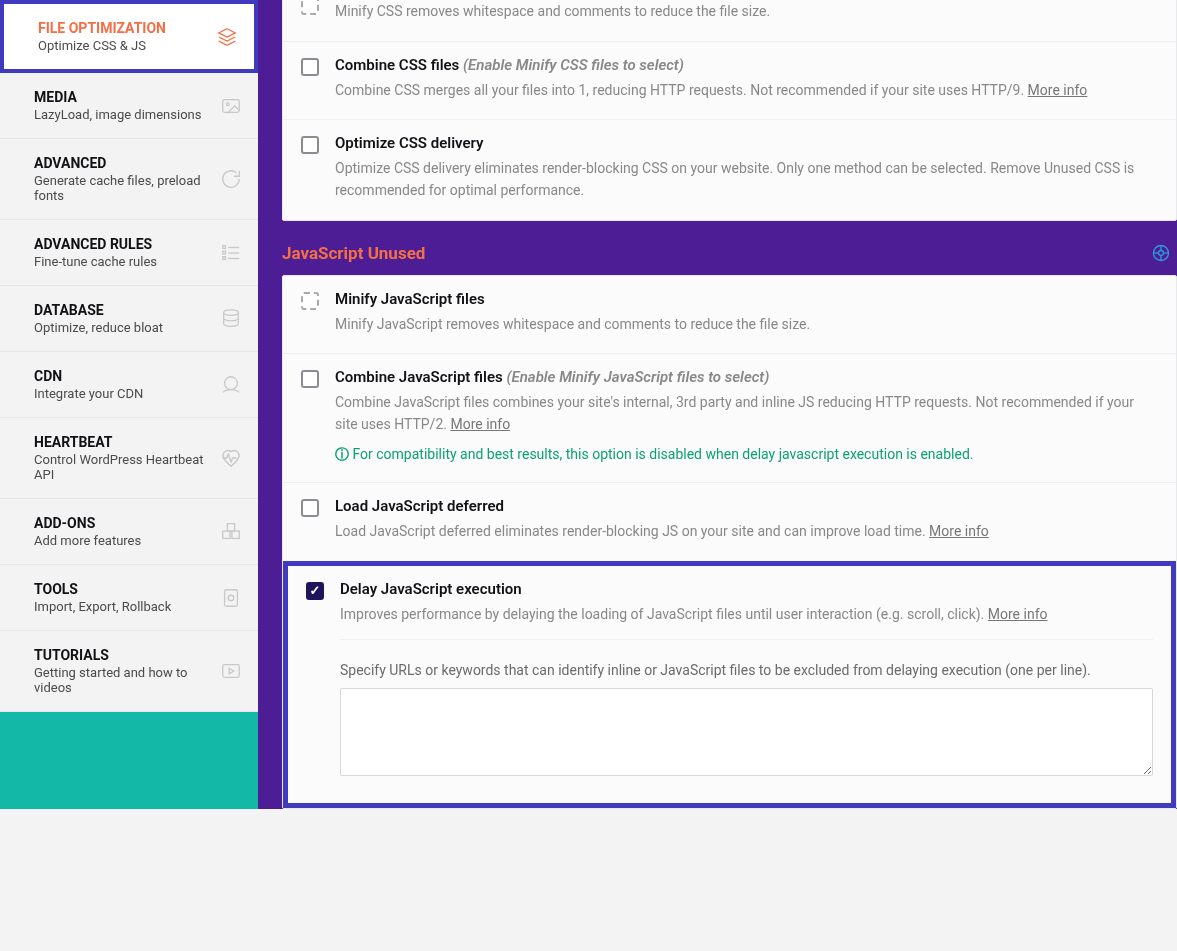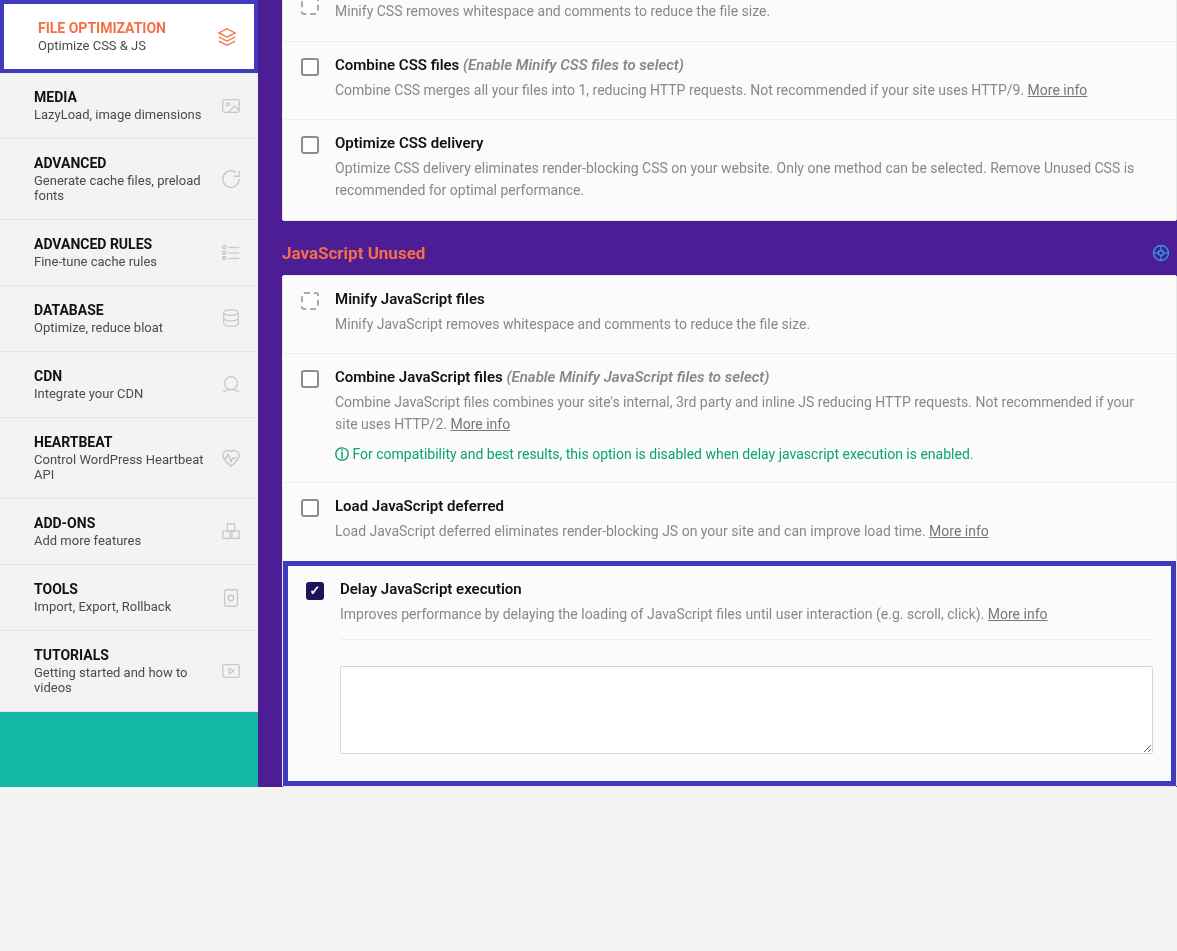--- a/index.html
+++ b/index.html
@@ -314,20 +314,21 @@
         <div class="setting-row" style="border-top:none;">
           <div class="checkbox-col"><span class="checkbox checked"></span></div>
           <div class="setting-body">
             <div class="setting-title">Delay JavaScript execution</div>
             <div class="setting-desc">
               <span>Improves performance by delaying the loading of JavaScript files until user interaction (e.g. scroll, click).</span>
               <a class="link-more">More info</a>
             </div>
 
             <div class="sub-block">
+              <div class="sub-desc">Specify URLs or keywords that can identify inline or JavaScript files to be excluded from delaying execution (one per line).</div>
               <textarea class="excluded" style=""></textarea>
             </div>
           </div>
         </div>
       </div>
 
     </div>
   </main>
 </div>
 

